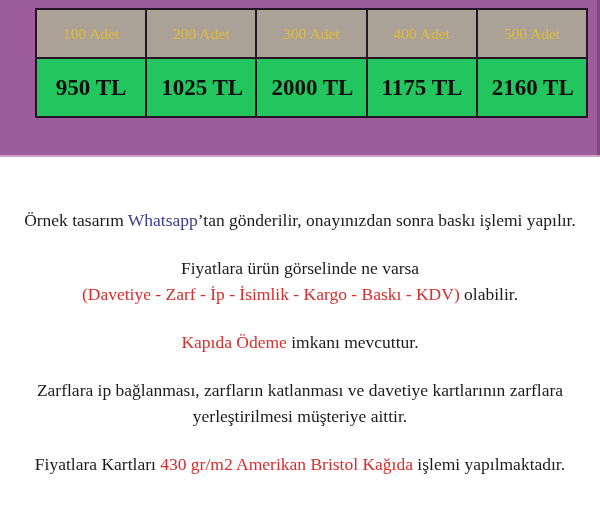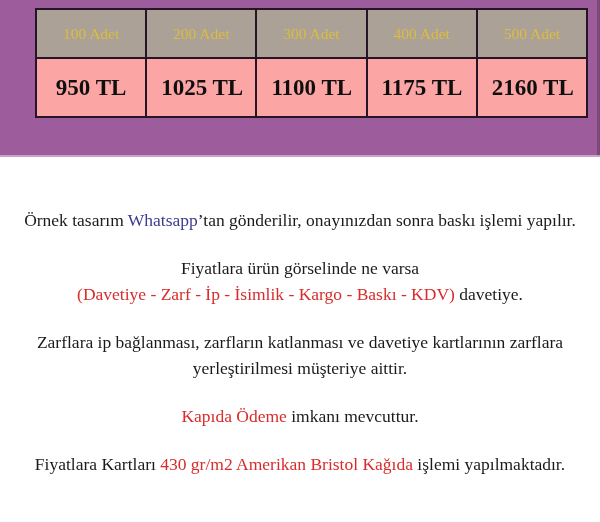--- a/index.html
+++ b/index.html
@@ -25,21 +25,21 @@
   .price-table.second{margin-top:20px;}
   .price-table td{
     border:2px solid #261527;text-align:center;padding:14px;
     overflow:hidden;white-space:nowrap;
   }
   .qty-row td{
     background:#aba197;color:#ddbd3c;
     font-size:15.5px;height:19px;line-height:19px;
   }
   .price-row td{
-    background:#fca5a5;color:#0f0f0f;
+    background:#22c55e;color:#0f0f0f;
     font-weight:bold;font-size:23px;height:29px;line-height:29px;
   }
   
   .notes{
     box-sizing:border-box;
     padding:50px 4px 0;
     text-align:center;
     font-size:17.5px;line-height:26px;color:#1b1b1b;font-family:Liberation Serif, serif;
   }
   .notes p{margin:0 0 22px;}
@@ -56,47 +56,47 @@
       <tr class="qty-row">
         <td>100 Adet</td>
         <td>200 Adet</td>
         <td>300 Adet</td>
         <td>400 Adet</td>
         <td>500 Adet</td>
       </tr>
       <tr class="price-row">
         <td>950 TL</td>
         <td>1025 TL</td>
-        <td>1100 TL</td>
+        <td>2000 TL</td>
         <td>1175 TL</td>
         <td>2160 TL</td>
       </tr>
     </tbody>
   </table>
 
 
 </div>
 
 <div class="notes">
 
   <p>
     <span>Örnek tasarım </span><span class="blue">Whatsapp</span><span>’tan gönderilir, onayınızdan sonra baskı işlemi yapılır.</span>
   </p>
 
   <p>
     <span>Fiyatlara ürün görselinde ne varsa</span><br>
-    <span class="red">(Davetiye - Zarf - İp - İsimlik - Kargo - Baskı - KDV)</span><span> davetiye.</span>
+    <span class="red">(Davetiye - Zarf - İp - İsimlik - Kargo - Baskı - KDV)</span><span> olabilir.</span>
+  </p>
+
+  <p>
+    <span class="red">Kapıda Ödeme</span><span> imkanı mevcuttur.</span>
   </p>
 
   <p>
     <span>Zarflara ip bağlanması, zarfların katlanması ve davetiye kartlarının zarflara</span><br>
     <span>yerleştirilmesi müşteriye aittir.</span>
-  </p>
-
-  <p>
-    <span class="red">Kapıda Ödeme</span><span> imkanı mevcuttur.</span>
   </p>
 
   <p>
     <span>Fiyatlara Kartları </span><span class="red">430 gr/m2 Amerikan Bristol Kağıda</span><span> işlemi yapılmaktadır.</span><br>
   </p>
 
 </div>
 
 </body></html>

